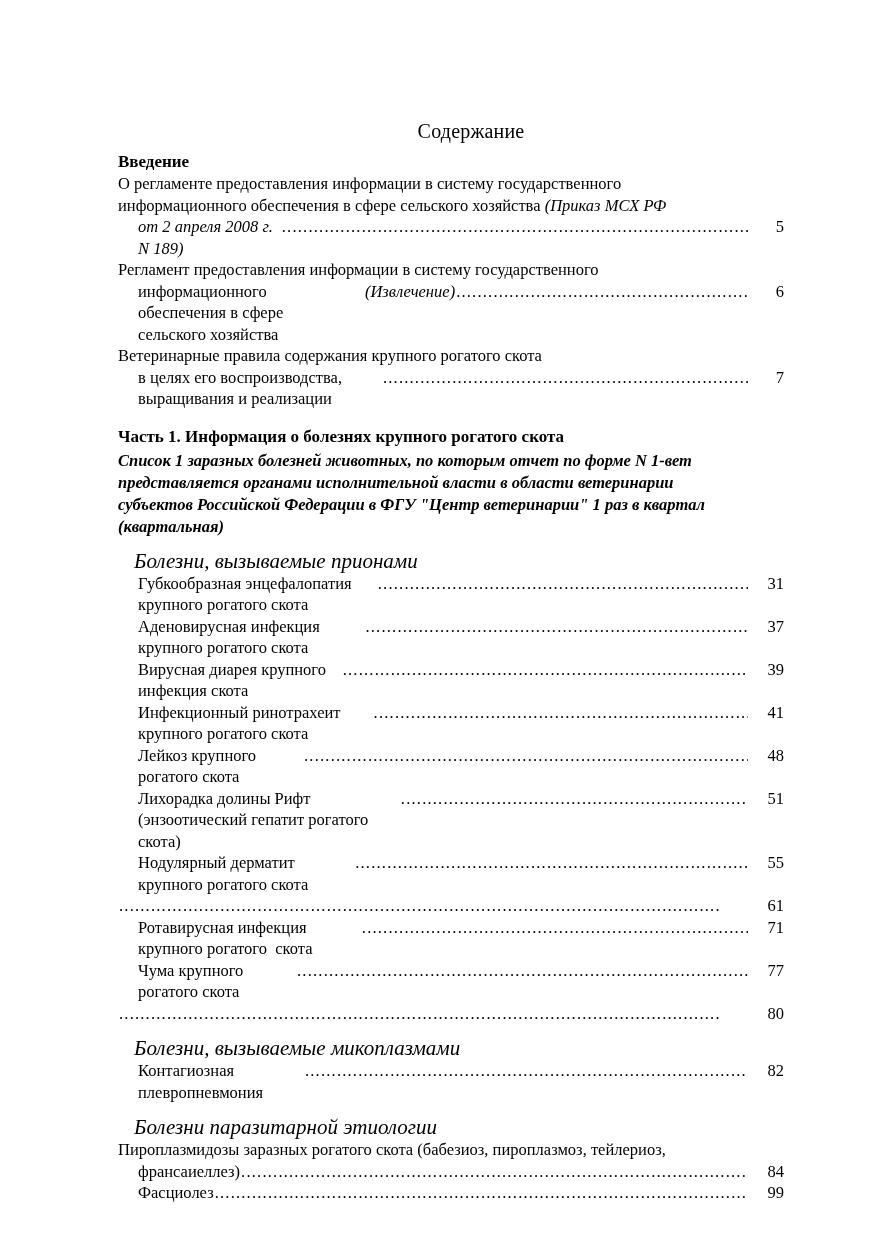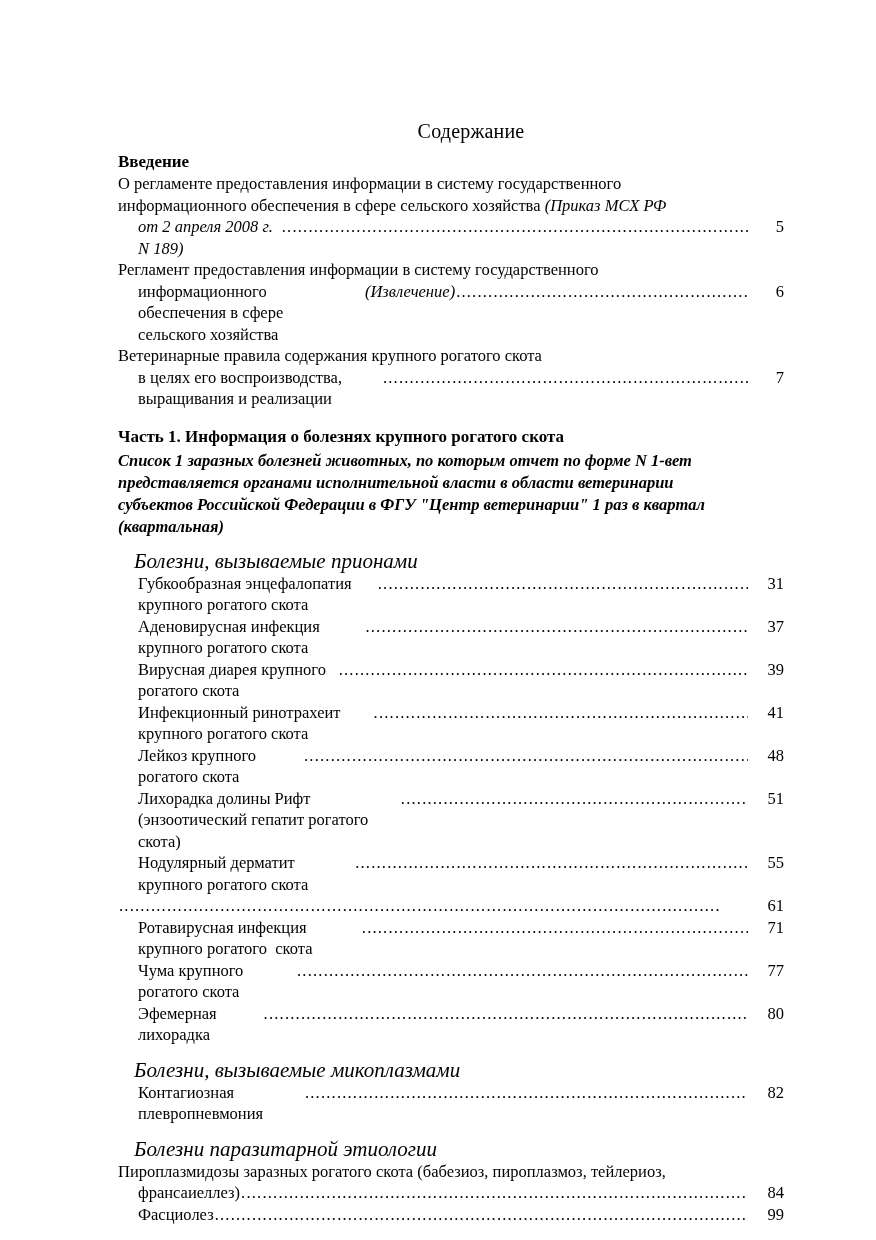--- a/index.html
+++ b/index.html
@@ -133,21 +133,21 @@
     <span class="leader">.................................................................................................................</span>
     <span class="pagenum">31</span>
   </div>
 
   <div class="entry">
     <span class="etext">Аденовирусная инфекция крупного рогатого скота</span>
     <span class="leader">.................................................................................................................</span>
     <span class="pagenum">37</span>
   </div>
   <div class="entry">
-    <span class="etext">Вирусная диарея крупного рогатого скота</span>
+    <span class="etext">Вирусная диарея крупного инфекция скота</span>
     <span class="leader">.................................................................................................................</span>
     <span class="pagenum">39</span>
   </div>
   <div class="entry">
     <span class="etext">Инфекционный ринотрахеит крупного рогатого скота</span>
     <span class="leader">.................................................................................................................</span>
     <span class="pagenum">41</span>
   </div>
   <div class="entry">
     <span class="etext">Лейкоз крупного рогатого скота</span>
@@ -172,21 +172,20 @@
     <span class="etext">Ротавирусная инфекция крупного рогатого  скота</span>
     <span class="leader">.................................................................................................................</span>
     <span class="pagenum">71</span>
   </div>
   <div class="entry">
     <span class="etext">Чума крупного рогатого скота</span>
     <span class="leader">.................................................................................................................</span>
     <span class="pagenum">77</span>
   </div>
   <div class="entry">
-    <span class="etext">Эфемерная лихорадка</span>
     <span class="leader">.................................................................................................................</span>
     <span class="pagenum">80</span>
   </div>
 
   <div class="section-italic">Болезни, вызываемые микоплазмами</div>
   <div class="entry">
     <span class="etext">Контагиозная плевропневмония</span>
     <span class="leader">.................................................................................................................</span>
     <span class="pagenum">82</span>
   </div>

